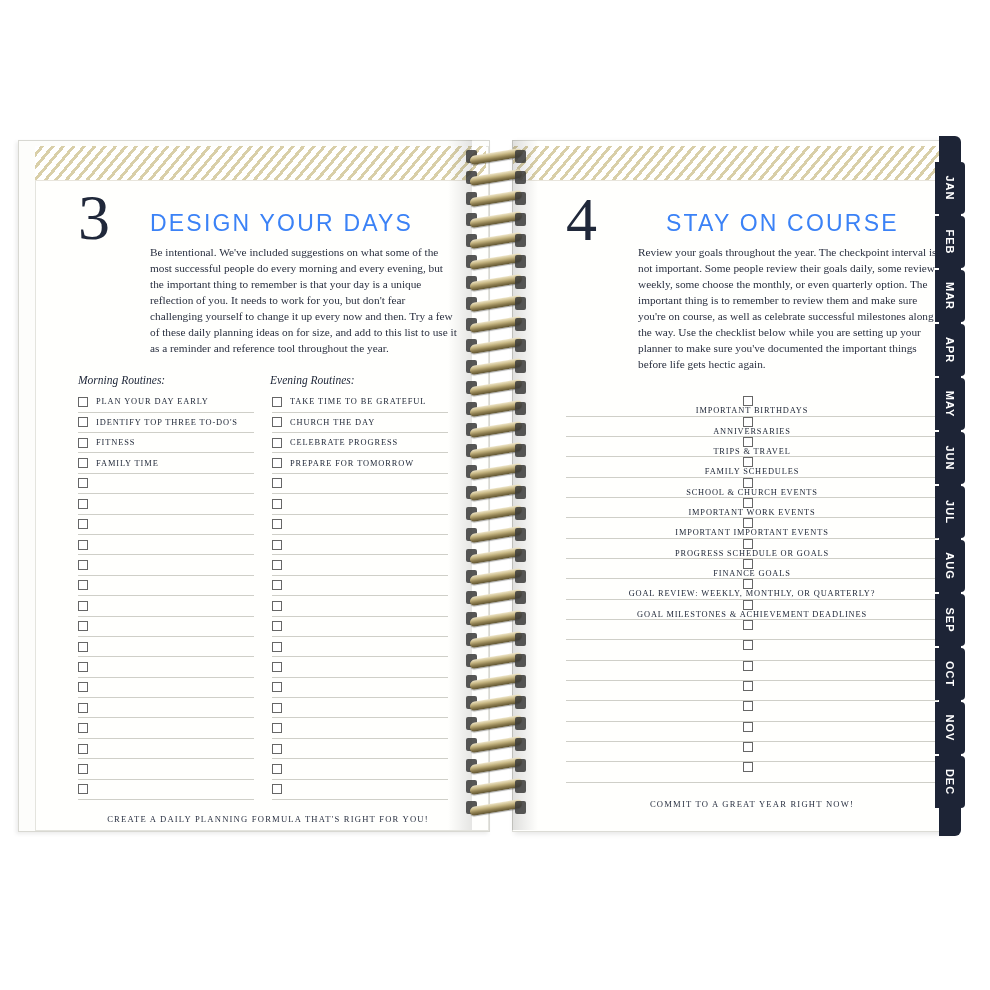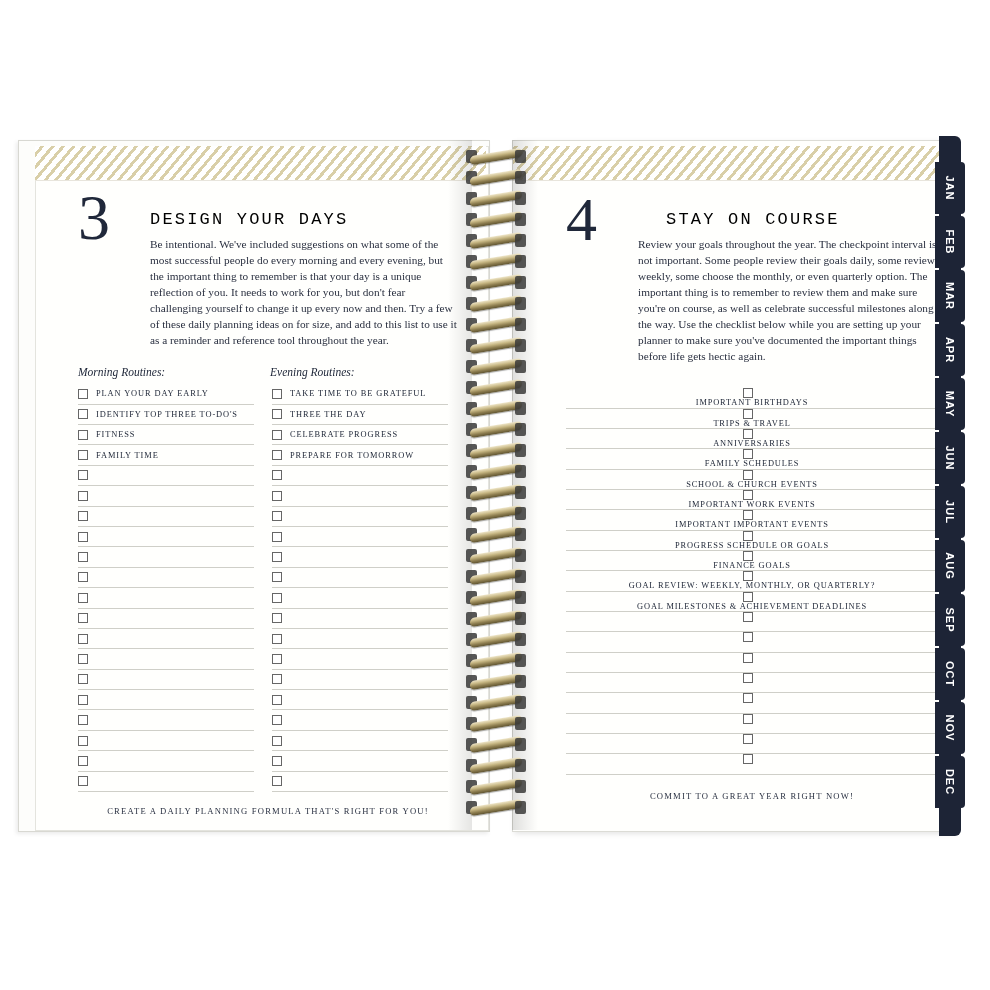--- a/index.html
+++ b/index.html
@@ -208,24 +208,24 @@
     color: #20283a;
     line-height: 1;
     font-weight: normal;
   }
   .big-number.numfour {
     font-size: 62px;
     top: -14px;
   }
   .head-title {
     margin-left: 72px;
-    font-family: Liberation Mono, monospace;
-    font-size: 17px;
+    font-family: Liberation Sans, sans-serif;
+    font-size: 23px;
     letter-spacing: 2.2px;
-    color: #000000;
+    color: #3b82f6;
     padding-top: 8px;
   }
   .head-body {
     margin-left: 72px;
     margin-top: 7px;
     font-size: 11.3px;
     line-height: 1.42;
     color: #2a3040;
     text-align: left;
   }
@@ -605,21 +605,21 @@
               <div class="item-text"></div>
             </div>
           </div>
         <div class="col" id="col-evening">
             <div class="check-row">
               <div class="box"></div>
               <div class="item-text">TAKE TIME TO BE GRATEFUL</div>
             </div>
             <div class="check-row">
               <div class="box"></div>
-              <div class="item-text">THREE THE DAY</div>
+              <div class="item-text">CHURCH THE DAY</div>
             </div>
             <div class="check-row">
               <div class="box"></div>
               <div class="item-text">CELEBRATE PROGRESS</div>
             </div>
             <div class="check-row">
               <div class="box"></div>
               <div class="item-text">PREPARE FOR TOMORROW</div>
             </div>
             <div class="check-row">
@@ -699,25 +699,25 @@
         <div class="head-body">Review your goals throughout the year. The checkpoint interval is not important. Some people review their goals daily, some review weekly, some choose the monthly, or even quarterly option. The important thing is to remember to review them and make sure you're on course, as well as celebrate successful milestones along the way. Use the checklist below while you are setting up your planner to make sure you've documented the important things before life gets hectic again.</div>
       </div>
 
       <div class="right-list" id="right-list">
           <div class="check-row">
             <div class="box"></div>
             <div class="item-text">IMPORTANT BIRTHDAYS</div>
           </div>
           <div class="check-row">
             <div class="box"></div>
+            <div class="item-text">ANNIVERSARIES</div>
+          </div>
+          <div class="check-row">
+            <div class="box"></div>
             <div class="item-text">TRIPS &amp; TRAVEL</div>
-          </div>
-          <div class="check-row">
-            <div class="box"></div>
-            <div class="item-text">ANNIVERSARIES</div>
           </div>
           <div class="check-row">
             <div class="box"></div>
             <div class="item-text">FAMILY SCHEDULES</div>
           </div>
           <div class="check-row">
             <div class="box"></div>
             <div class="item-text">SCHOOL &amp; CHURCH EVENTS</div>
           </div>
           <div class="check-row">

